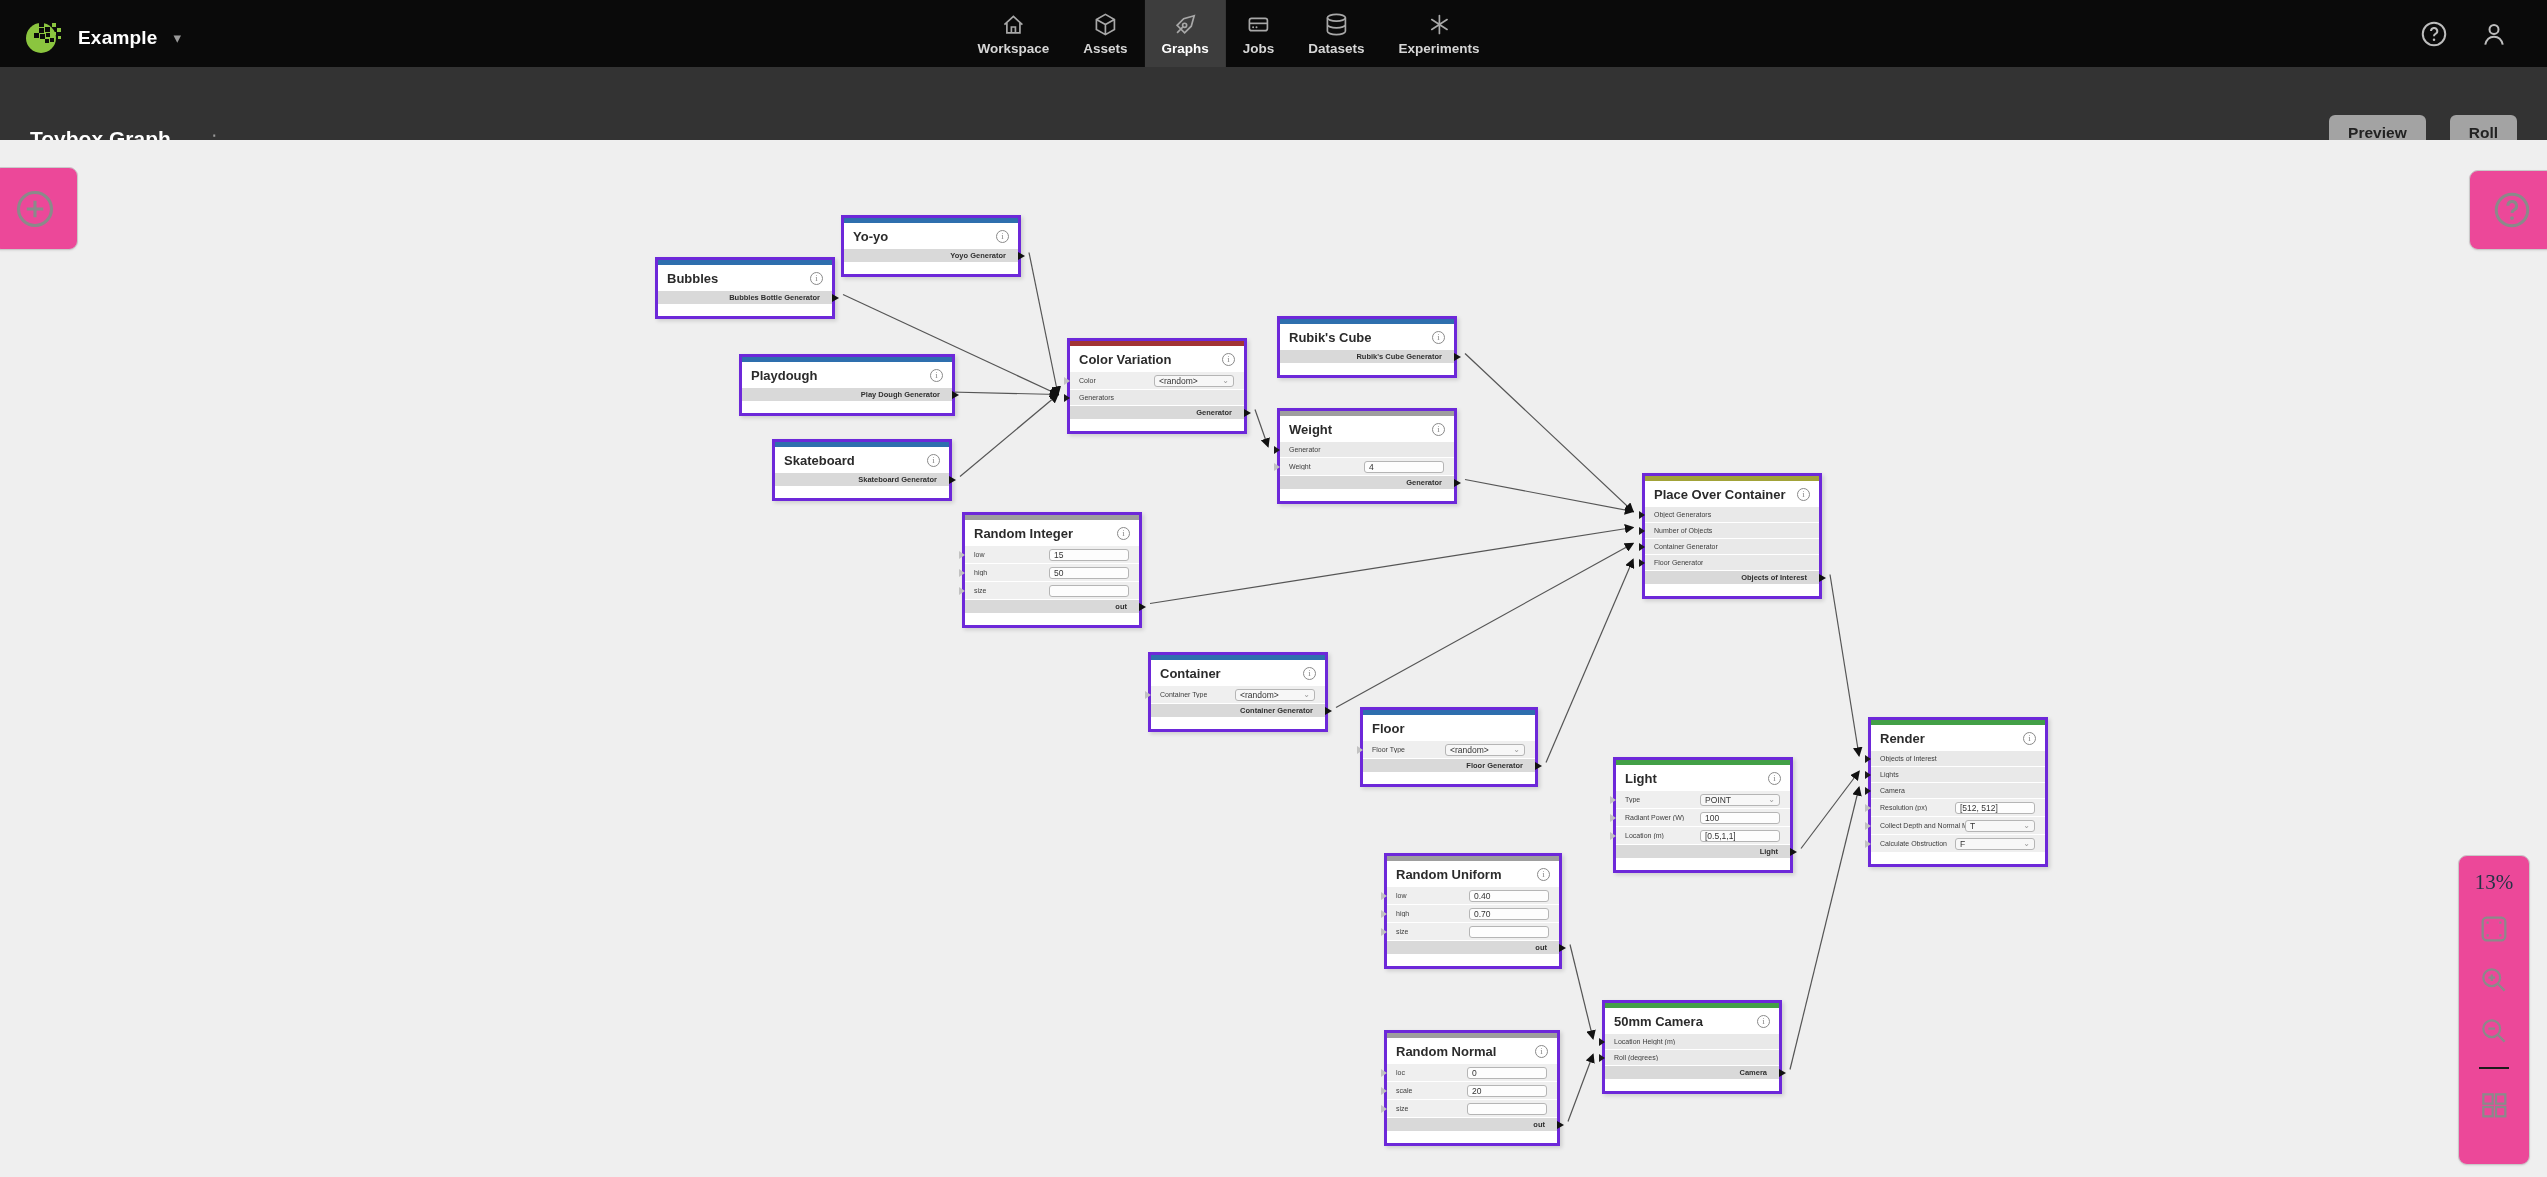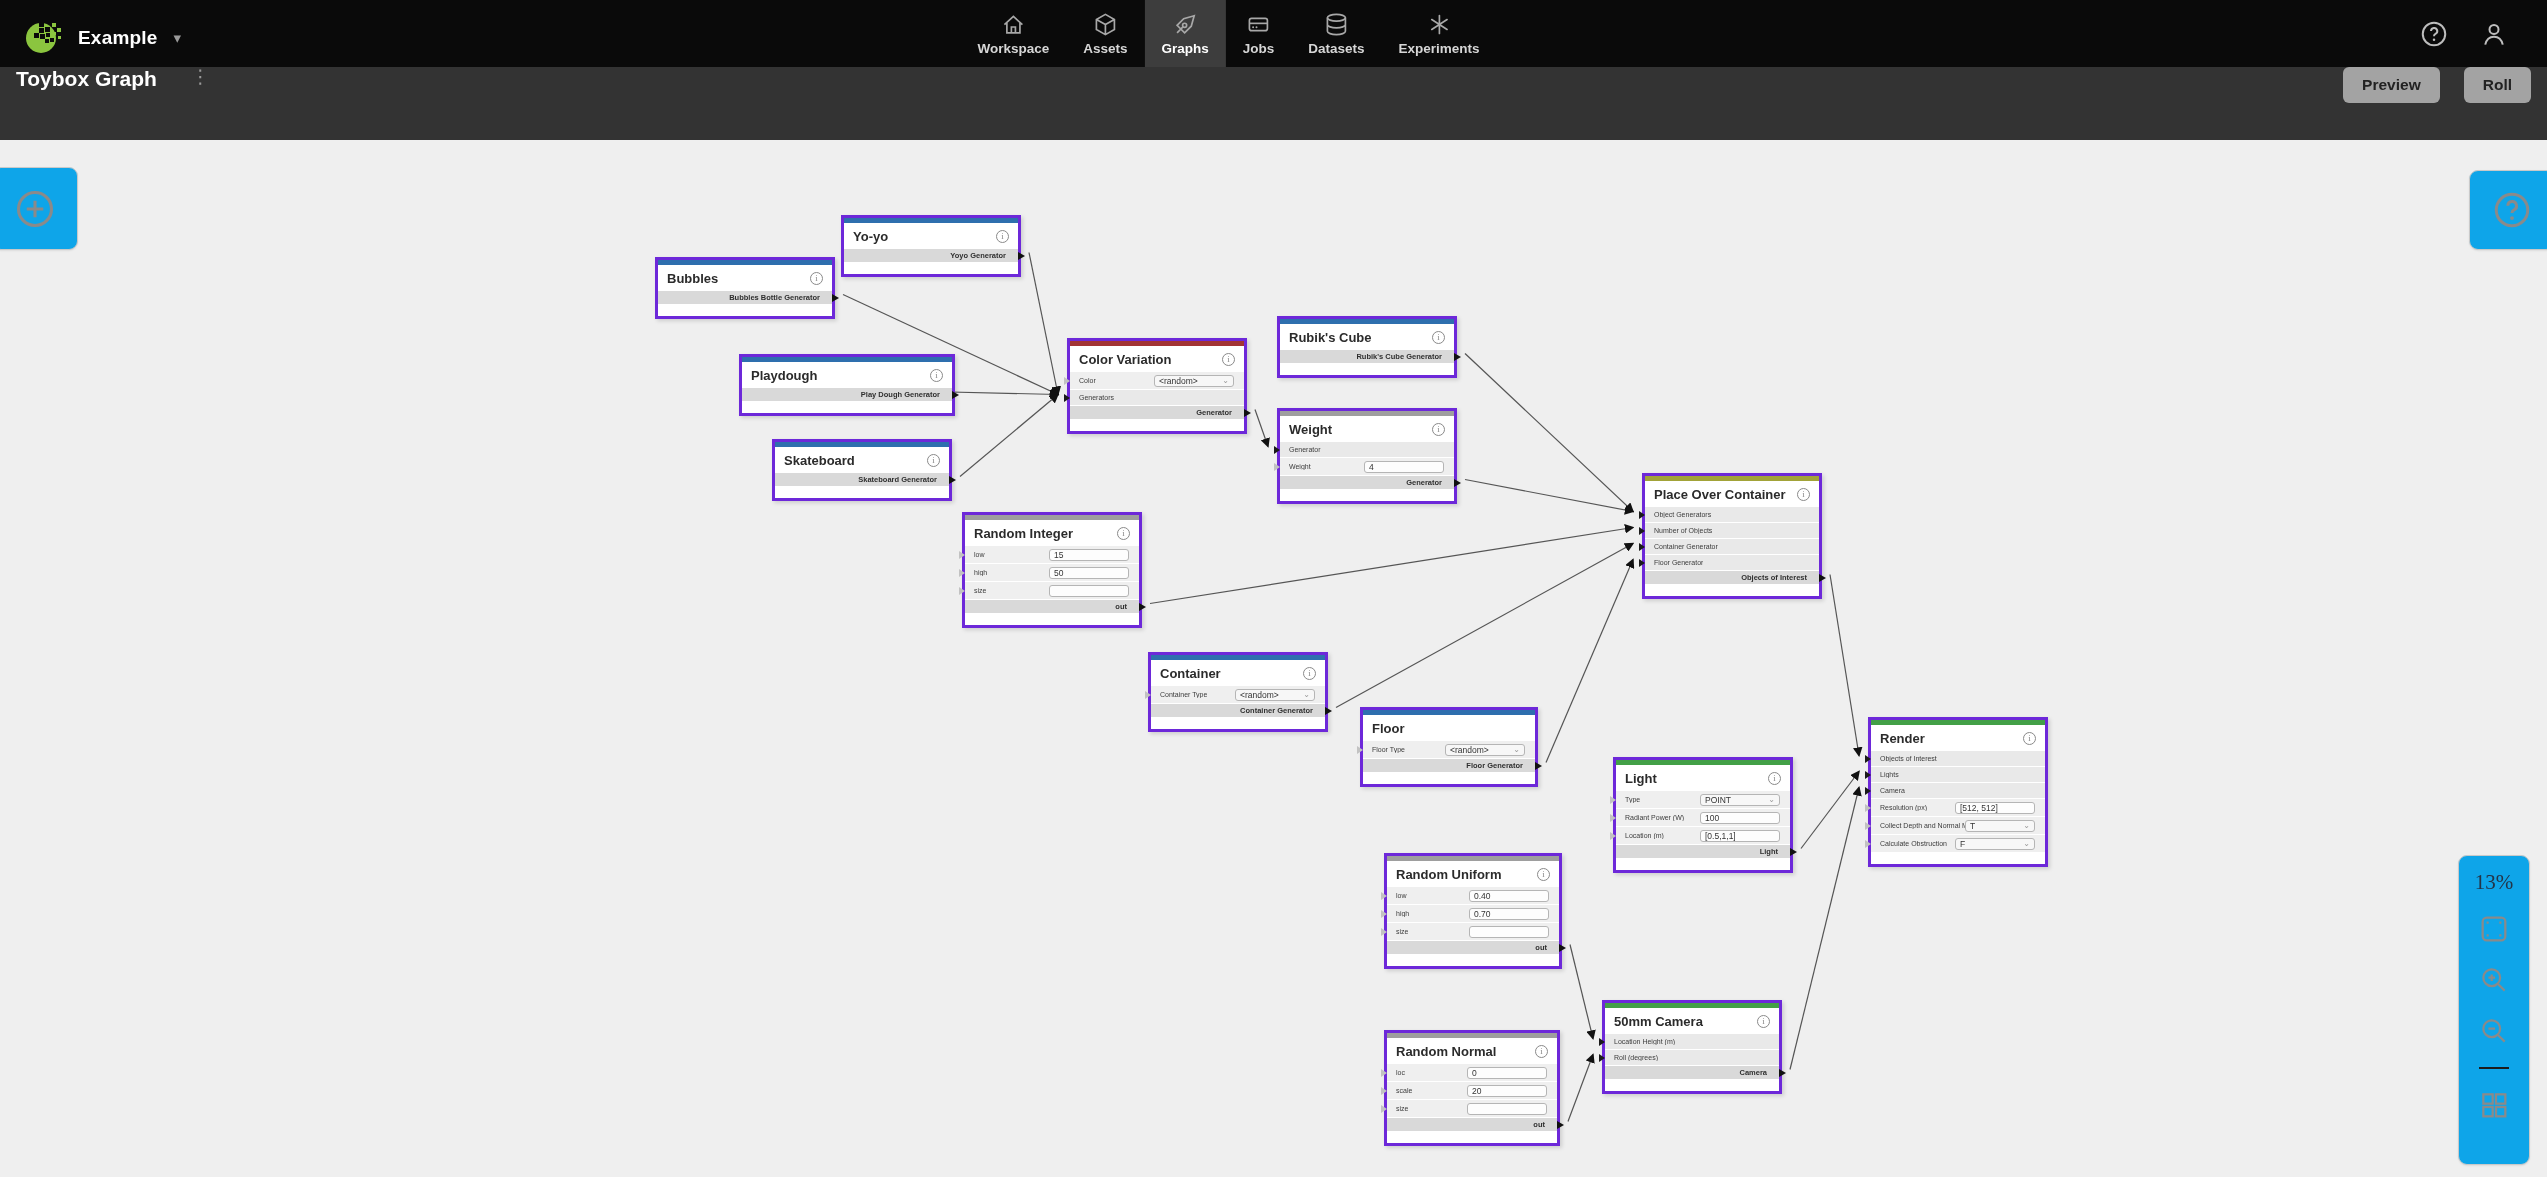--- a/index.html
+++ b/index.html
@@ -18,34 +18,34 @@
   .tab { display:flex; flex-direction:column; align-items:center; justify-content:center;
          gap:3px; padding:0 17px; cursor:pointer; color:#d6d6d6; }
   .tab.active { background:#3d3d3d; color:#fff; }
   .tab .tlabel { font-size:13.5px; font-weight:bold; }
   .tab svg { display:block; }
   .nav-right { position:absolute; right:36px; top:0; height:67px; display:flex; align-items:center; gap:26px; }
   .nav-icon-btn { width:34px; height:34px; display:flex; align-items:center; justify-content:center; cursor:pointer; }
 
   
   .subheader { position:absolute; left:0; top:67px; width:100%; height:84px; background:#333333;
-               display:flex; align-items:flex-start; padding:0 16px; }
+               display:flex; align-items:flex-end; padding:0 30px; }
   .graph-title { color:#fff; font-size:21px; font-weight:bold; }
   .kebab { color:#9a9a9a; font-size:19px; margin-left:34px; letter-spacing:0; cursor:pointer; line-height:1; }
   .sub-spacer { flex:1; }
   .hbtn { background:#a3a3a3; color:#222; border:none; border-radius:6px; font-family:inherit;
           font-size:15.5px; font-weight:bold; padding:9px 19px; cursor:pointer; }
   .hbtn + .hbtn { margin-left:24px; }
 
   
   .canvas { position:absolute; left:0; top:140px; width:2547px; height:1037px; background:#efefef; }
   #edge-layer { position:absolute; left:0; top:0; width:2547px; height:1037px; }
 
   
-  .fcard { position:absolute; background:#0ea5e9; border:1px solid #c9c9c9; border-radius:9px;
+  .fcard { position:absolute; background:#ec4899; border:1px solid #c9c9c9; border-radius:9px;
            box-shadow:0 1px 2px rgba(0,0,0,.08); }
   .plus-card { left:-8px; top:27px; width:86px; height:83px; display:flex; align-items:center; justify-content:center; cursor:pointer; }
   .help-card { right:-8px; top:30px; width:86px; height:80px; display:flex; align-items:center; justify-content:center; cursor:pointer; }
   .zoom-panel { right:17px; top:715px; width:72px; height:310px; display:flex; flex-direction:column;
                 align-items:center; padding-top:14px; gap:17px; }
   .zoom-label { color:#243447; font-size:21px; font-family:"Liberation Serif", serif; }
   .zp-btn { width:34px; height:34px; display:flex; align-items:center; justify-content:center; cursor:pointer; }
   .zp-divider { width:30px; border-top:2px solid #1c1c1c; margin:2px 0; }
 
   

